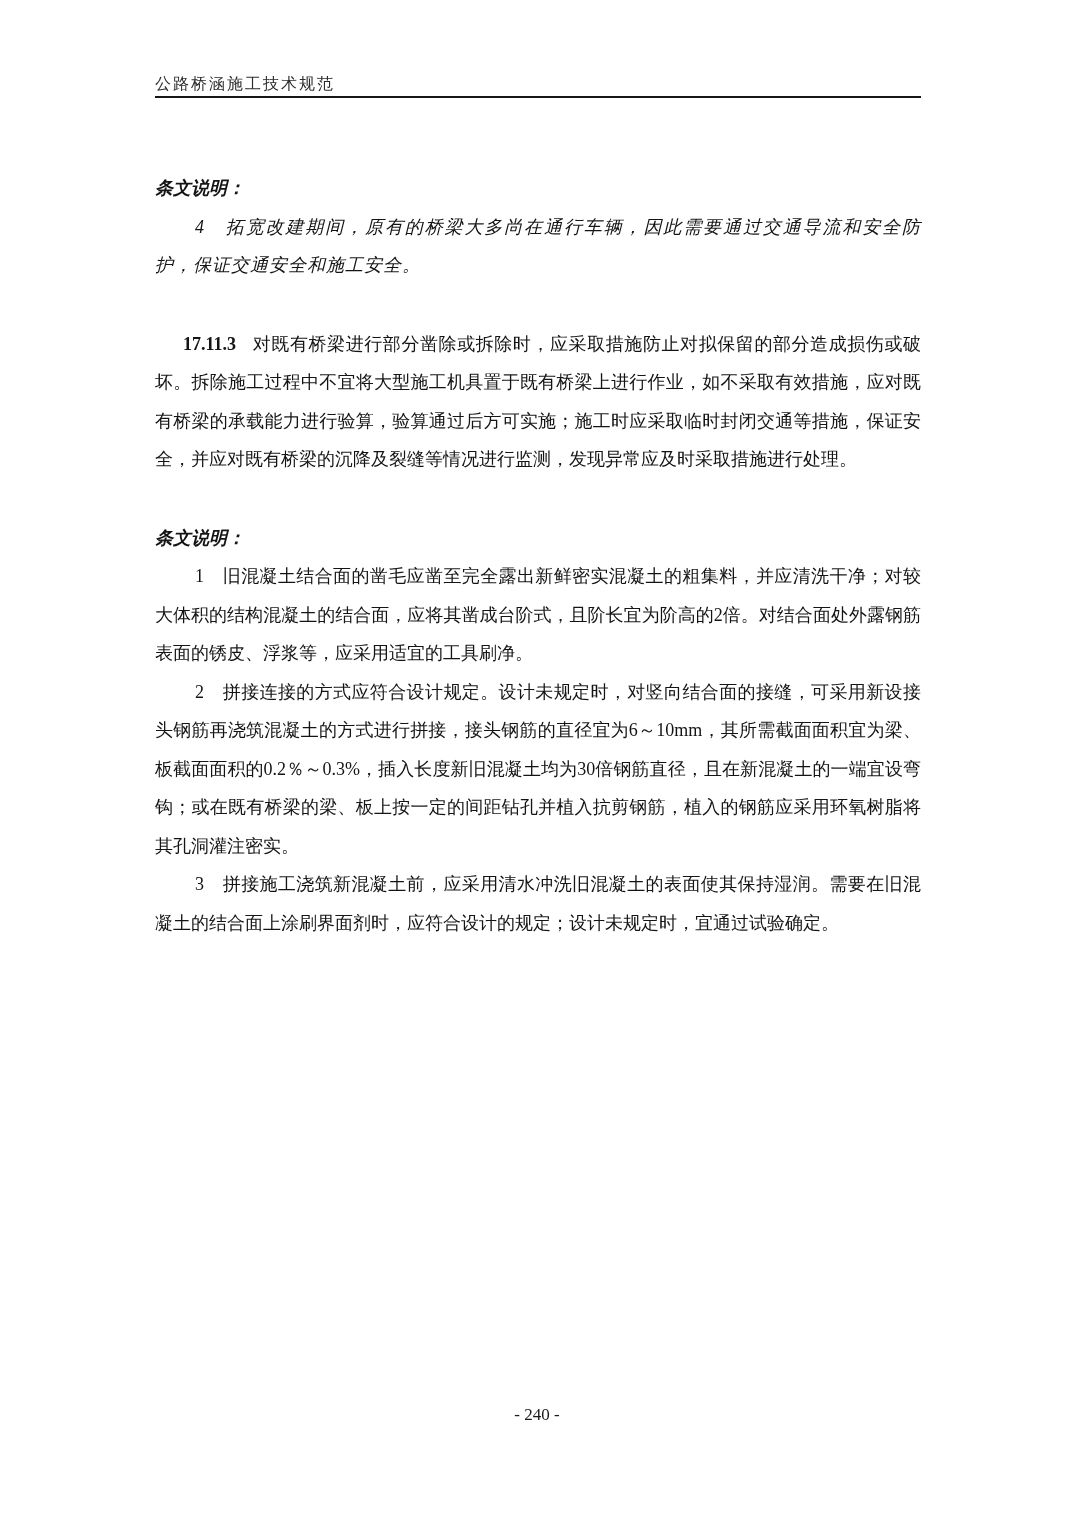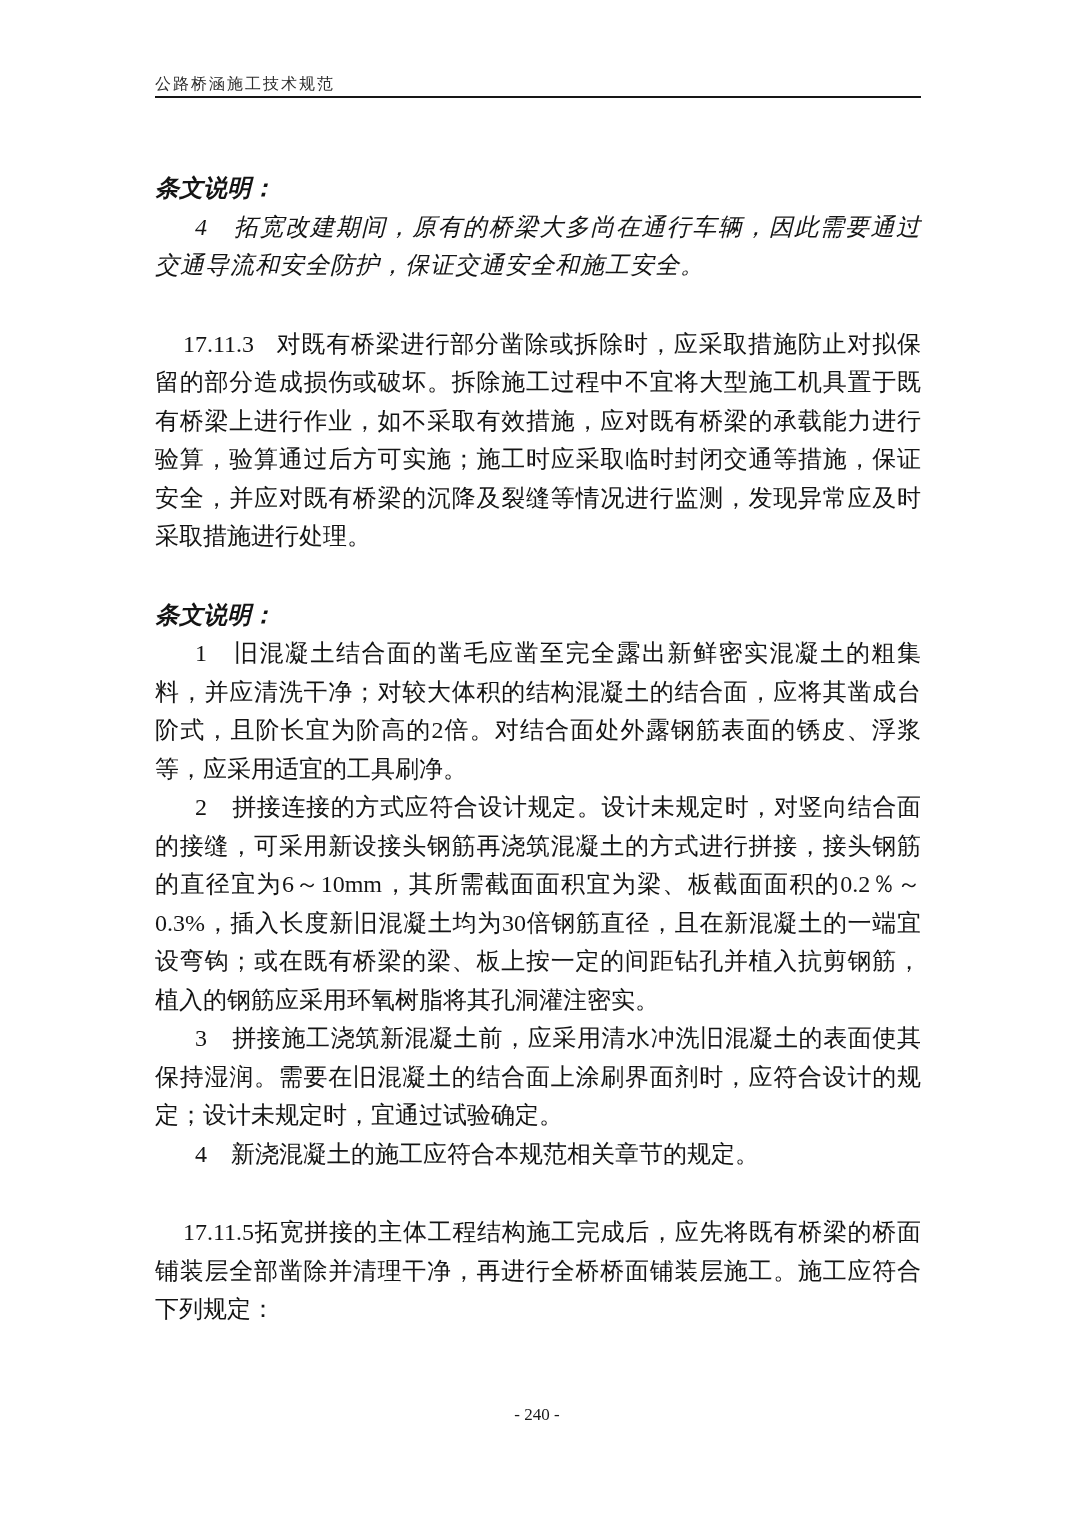--- a/index.html
+++ b/index.html
@@ -29,21 +29,21 @@
   .header-rule {
     margin-top: 3px;
     border-bottom: 2px solid #161616;
     height: 0;
   }
   .doc-body {
     position: absolute;
     top: 99px;
     left: 155px;
     width: 766px;
-    font-size: 24px;
+    font-size: 18px;
     line-height: 38.5px;
     text-align: justify;
     color: #141414;
   }
   .doc-body p { margin: 0; }
   .doc-body > p:first-child { margin-top: 70px; }
   .note-heading {
     font-weight: bold;
     font-style: italic;
     margin-top: 40px !important;
@@ -53,21 +53,21 @@
   .note-para {
     font-style: italic;
     text-indent: 40px;
     letter-spacing: 1px;
   }
   .clause {
     margin-top: 40px !important;
     text-indent: 28px;
   }
   .clause-num {
-    font-weight: normal;
+    font-weight: bold;
     margin-right: 0.9em;
   }
   .clause-num.tight { margin-right: 0; }
   .item { text-indent: 40px; }
   .doc-footer {
     position: absolute;
     top: 1405px;
     left: 0;
     width: 100%;
     text-align: center;
@@ -86,21 +86,19 @@
   </header>
 
   <main class="doc-body" id="doc-body">
       <p class="note-heading">条文说明：</p>
       <p class="note-para">4　拓宽改建期间，原有的桥梁大多尚在通行车辆，因此需要通过交通导流和安全防护，保证交通安全和施工安全。</p>
       <p class="clause"><span class="clause-num">17.11.3</span><span>对既有桥梁进行部分凿除或拆除时，应采取措施防止对拟保留的部分造成损伤或破坏。拆除施工过程中不宜将大型施工机具置于既有桥梁上进行作业，如不采取有效措施，应对既有桥梁的承载能力进行验算，验算通过后方可实施；施工时应采取临时封闭交通等措施，保证安全，并应对既有桥梁的沉降及裂缝等情况进行监测，发现异常应及时采取措施进行处理。</span></p>
       <p class="note-heading">条文说明：</p>
       <p class="item">1　旧混凝土结合面的凿毛应凿至完全露出新鲜密实混凝土的粗集料，并应清洗干净；对较大体积的结构混凝土的结合面，应将其凿成台阶式，且阶长宜为阶高的2倍。对结合面处外露钢筋表面的锈皮、浮浆等，应采用适宜的工具刷净。</p>
       <p class="item">2　拼接连接的方式应符合设计规定。设计未规定时，对竖向结合面的接缝，可采用新设接头钢筋再浇筑混凝土的方式进行拼接，接头钢筋的直径宜为6～10mm，其所需截面面积宜为梁、板截面面积的0.2％～0.3%，插入长度新旧混凝土均为30倍钢筋直径，且在新混凝土的一端宜设弯钩；或在既有桥梁的梁、板上按一定的间距钻孔并植入抗剪钢筋，植入的钢筋应采用环氧树脂将其孔洞灌注密实。</p>
       <p class="item">3　拼接施工浇筑新混凝土前，应采用清水冲洗旧混凝土的表面使其保持湿润。需要在旧混凝土的结合面上涂刷界面剂时，应符合设计的规定；设计未规定时，宜通过试验确定。</p>
-      <p class="item">4　新浇混凝土的施工应符合本规范相关章节的规定。</p>
-      <p class="clause"><span class="clause-num tight">17.11.5</span><span>拓宽拼接的主体工程结构施工完成后，应先将既有桥梁的桥面铺装层全部凿除并清理干净，再进行全桥桥面铺装层施工。施工应符合下列规定：</span></p>
     </main>
 
   <footer class="doc-footer">
     <span>- 240 -</span>
   </footer>
 
 </div>
 
 </body></html>

